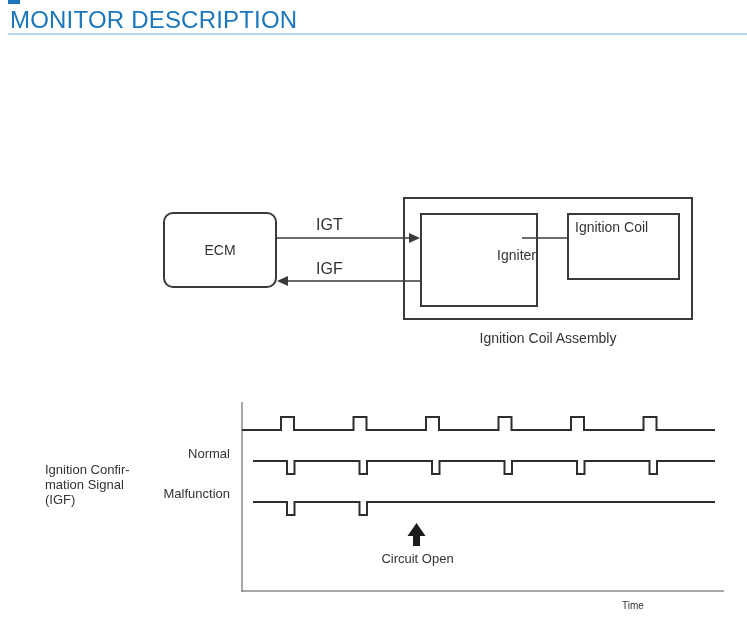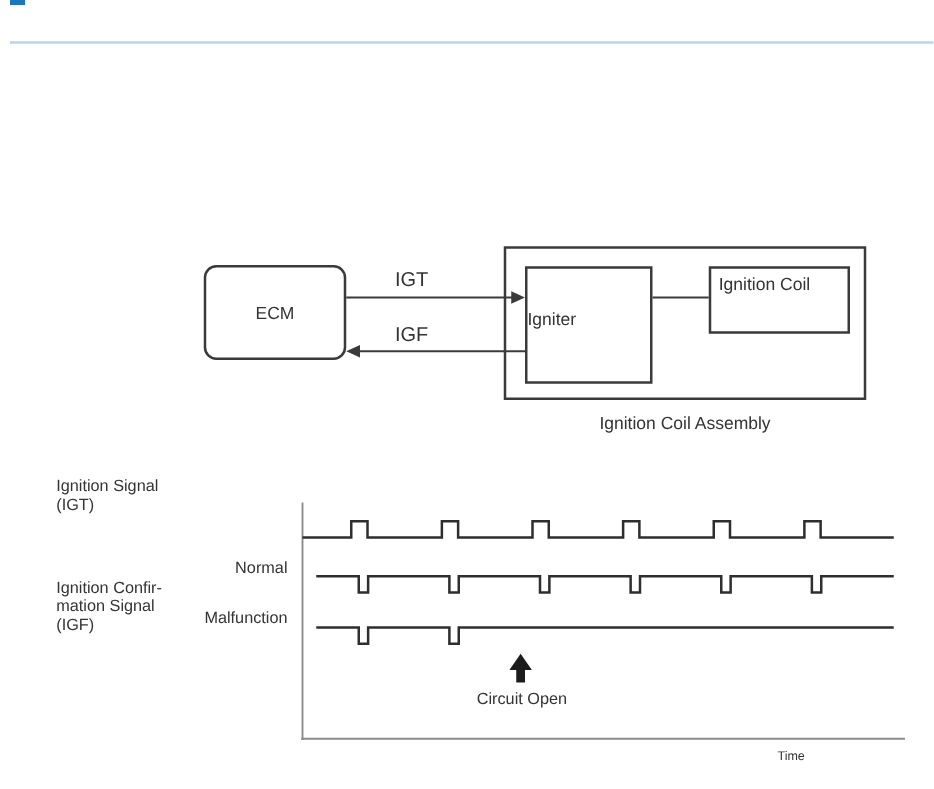--- a/index.html
+++ b/index.html
@@ -41,26 +41,26 @@
     font-size: 14px;
     color: #333333;
   }
   .ecm-box {
     left: 163px; top: 212px; width: 114px; height: 76px;
     border-radius: 10px;
     display: flex; align-items: center; justify-content: center;
   }
   .assembly-box { left: 403px; top: 197px; width: 290px; height: 123px; }
   .igniter-box {
-    left: 420px; top: 213px; width: 102px; height: 94px;
-    display: flex; align-items: center; justify-content: flex-start;
+    left: 420px; top: 213px; width: 118px; height: 94px;
+    display: flex; align-items: center; justify-content: flex-end;
     padding-bottom: 10px;
   }
   .coil-box {
-    left: 567px; top: 213px; width: 113px; height: 54px;
+    left: 567px; top: 213px; width: 113px; height: 67px;
     padding: 4px 0 0 6px;
   }
   .assembly-caption {
     left: 403px; top: 330px; width: 290px;
     text-align: center; font-size: 14px;
   }
 
   
   .arrow-label { font-size: 16px; color: #333333; }
   .igt-label { left: 316px; top: 216px; }
@@ -94,20 +94,21 @@
   .axis { stroke: #8b8b8b; stroke-width: 1.5; }
   .arrowhead { fill: #3a3a3a; stroke: none; }
   .open-arrow { fill: #1c1c1c; stroke: none; }
 </style>
 </head>
 <body>
 
 <div class="page">
 
   <div class="abs top-fragment"></div>
+  <h1 class="abs page-title">MONITOR DESCRIPTION</h1>
   <div class="abs title-rule"></div>
 
   <svg class="overlay" viewBox="0 0 747 631">
 
     <line class="conn" x1="277" y1="238" x2="411" y2="238"></line>
     <polygon class="arrowhead" points="420,238 409,233 409,243"></polygon>
 
     <line class="conn" x1="420" y1="281" x2="286" y2="281"></line>
     <polygon class="arrowhead" points="277,281 288,276 288,286"></polygon>
 
@@ -136,22 +137,20 @@
     <span>Igniter</span>
   </div>
   <div class="abs dbox coil-box">
     <span>Ignition Coil</span>
   </div>
   <div class="abs assembly-caption">Ignition Coil Assembly</div>
 
   <div class="abs arrow-label igt-label">IGT</div>
   <div class="abs arrow-label igf-label">IGF</div>
 
-  <div class="abs sig-label ignition-signal-label">Ignition Signal
-(IGT)</div>
   <div class="abs sig-label igf-signal-label">Ignition Confir-
 mation Signal
 (IGF)</div>
   <div class="abs row-label normal-label">Normal</div>
   <div class="abs row-label malfunction-label">Malfunction</div>
   <div class="abs circuit-open-label">Circuit Open</div>
   <div class="abs time-label">Time</div>
 
 </div>
 

